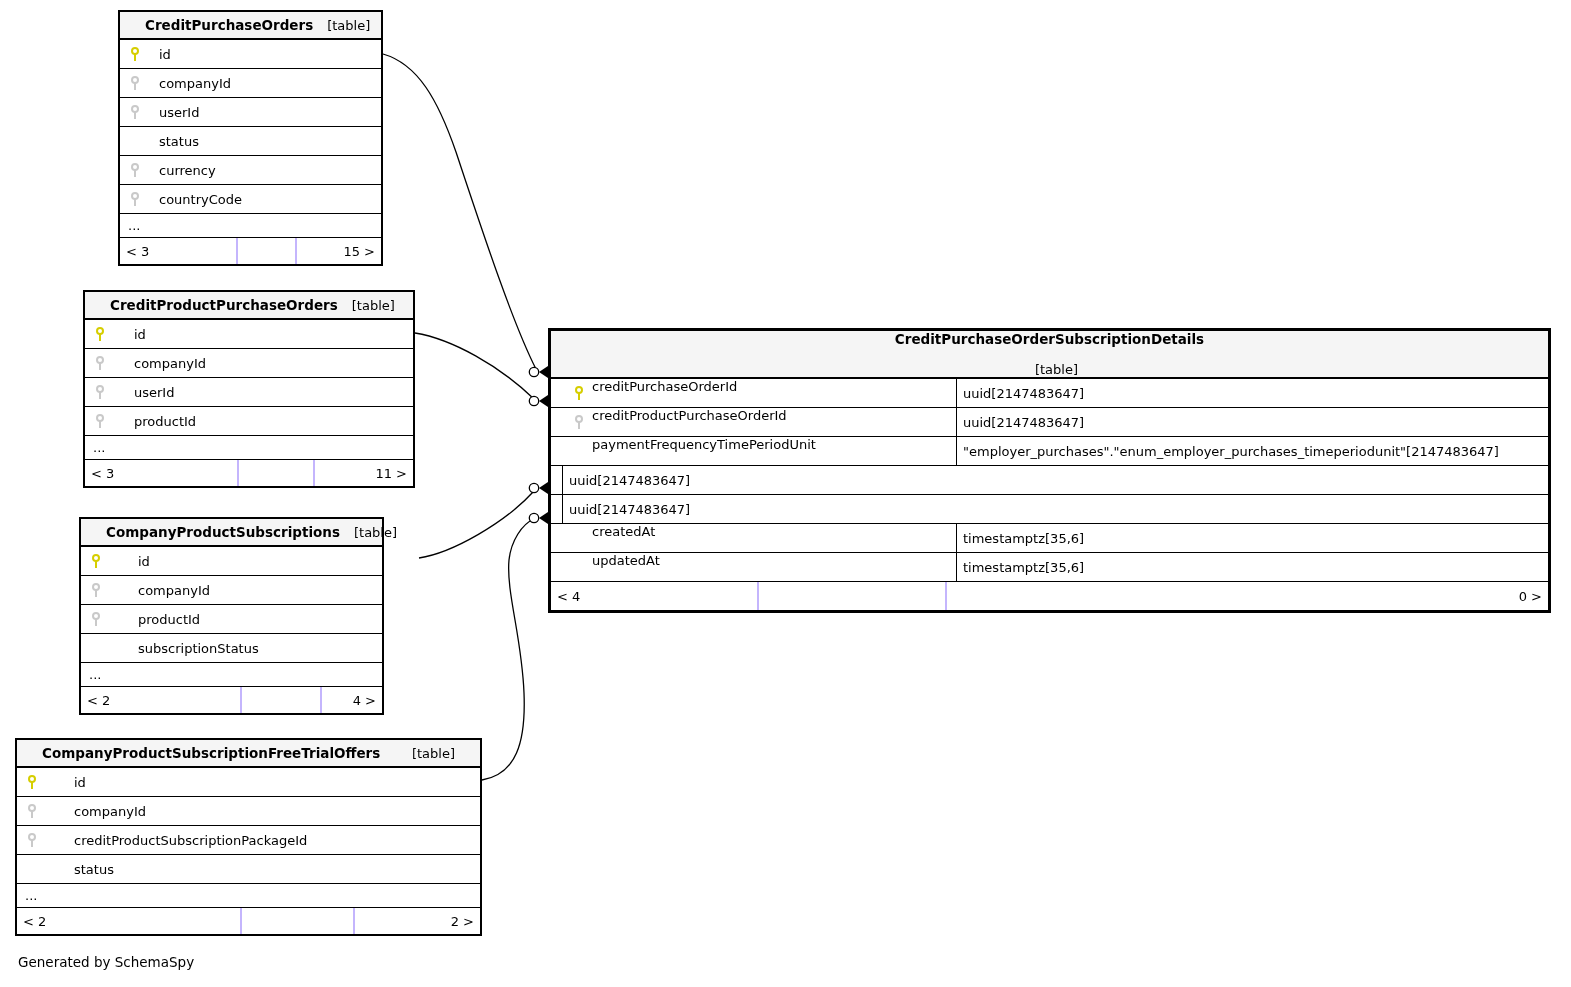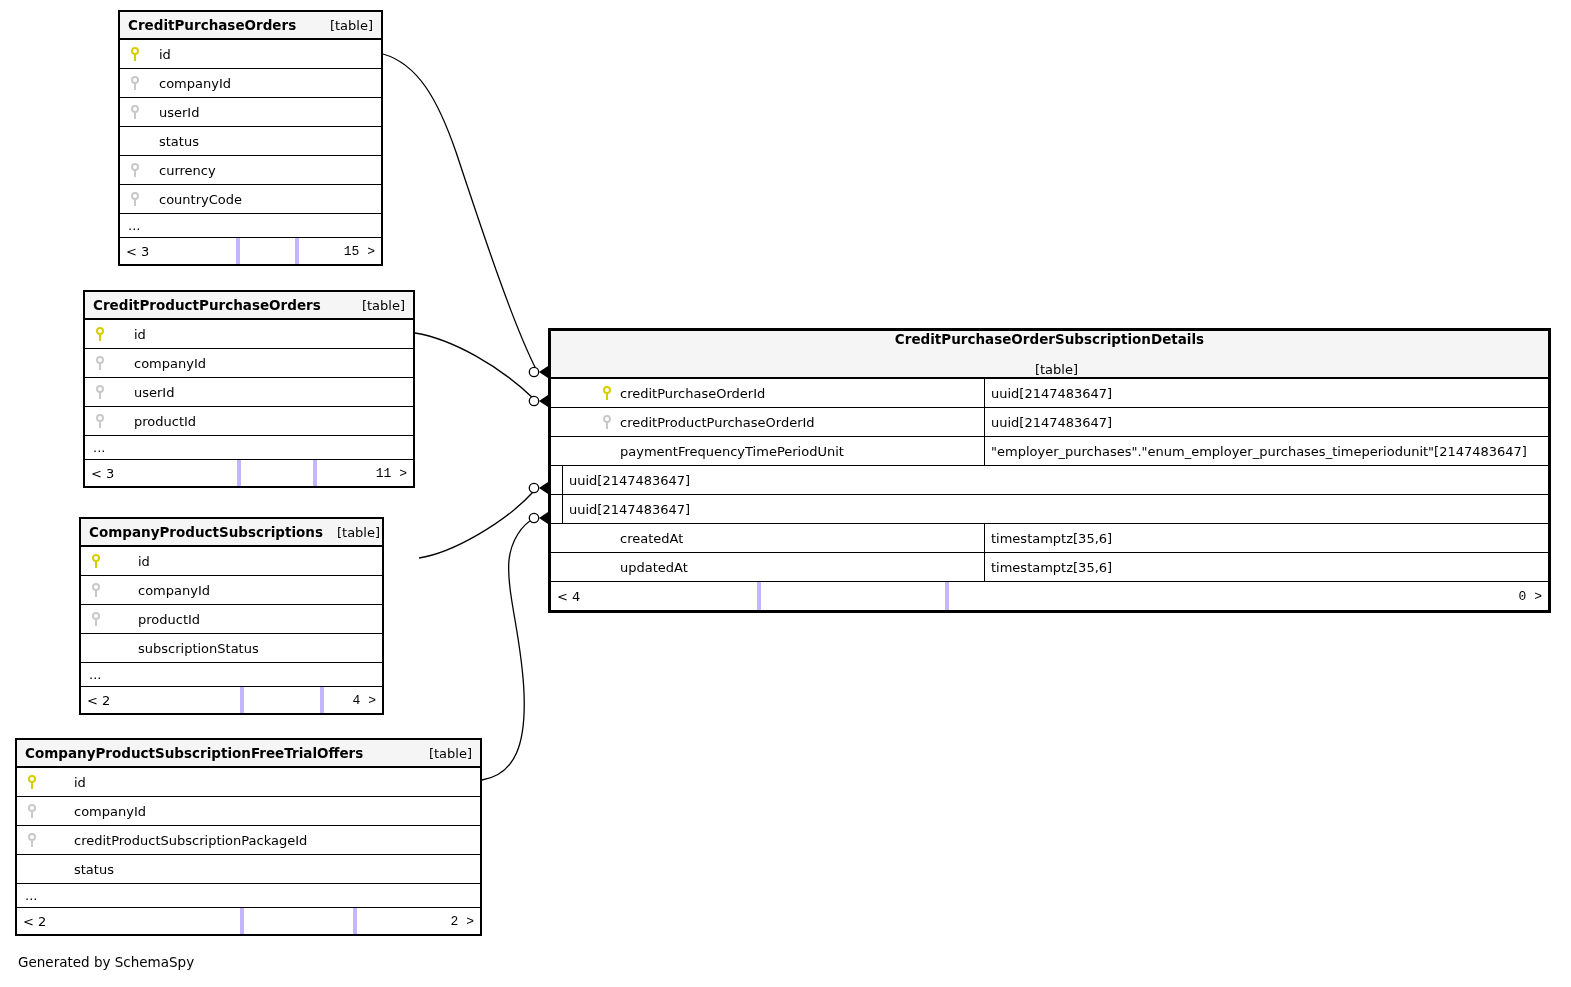--- a/index.html
+++ b/index.html
@@ -3,50 +3,50 @@
 <meta charset="utf-8">
 <style>
   html,body{margin:0;padding:0;background:#fff;}
   body{font-family:"DejaVu Sans","Liberation Sans",sans-serif;color:#000;}
   .canvas{position:relative;width:1571px;height:987px;background:#fff;overflow:hidden;}
   svg.edges{position:absolute;left:0;top:0;pointer-events:none;}
 
   .etable{position:absolute;background:#fff;border:2px solid #000;box-sizing:border-box;font-size:13px;}
   .etable.big{border-width:3px;}
   .thead{display:flex;justify-content:space-between;align-items:center;height:28px;
-         background:#f5f5f5;border-bottom:2px solid #000;padding:0 8px;box-sizing:border-box;}
+         background:#f5f5f5;border-bottom:2px solid #000;padding:0 25px;box-sizing:border-box;}
   .big .thead{height:48px;flex-direction:column;}
   .tname{font-weight:bold;font-size:13.5px;white-space:nowrap;}
   .ttag{font-weight:normal;font-size:13px;margin-left:14px;white-space:nowrap;}
 
   .row{position:relative;height:29px;border-bottom:1px solid #000;box-sizing:border-box;
        display:flex;align-items:center;background:#fff;padding-left:11px;}
   .cname{padding-left:var(--indent,28px);white-space:nowrap;}
   .ellipsis{height:24px;border-bottom:1px solid #000;box-sizing:border-box;
             display:flex;align-items:center;padding-left:8px;background:#fff;}
 
   .tfoot{display:flex;height:26px;box-sizing:border-box;background:#fff;}
   .big .tfoot{height:28px;}
   .fc{box-sizing:border-box;display:flex;align-items:center;}
-  .fc + .fc{border-left:4px solid #c4b5fd;font-family:Liberation Mono, monospace;}
+  .fc + .fc{border-left:2px solid #c4b5fd;}
   .fc.fl{padding-left:6px;}
   .fc.fr{justify-content:flex-end;padding-right:6px;flex:1;}
 
   
   .key{position:absolute;left:10px;top:50%;width:12px;height:16px;transform:translateY(-50%);}
   .big .key{left:12px;}
   .key.pk{--c:#d6ce00;}
   .key.fk{--c:#c9c9c9;}
   .key.pk::before,.key.fk::before{content:'';position:absolute;top:1px;left:1px;width:4px;height:4px;
       border:2px solid var(--c);border-radius:50%;}
   .key.pk::after,.key.fk::after{content:'';position:absolute;top:8px;left:4px;width:2px;height:7px;
       background:var(--c);box-shadow:2px 4px 0 -1px var(--c);}
 
   
-  .big .cellname{width:394px;flex:none;display:flex;align-items:center;height:100%;position:relative;margin-left:28px;}
+  .big .cellname{width:394px;flex:none;display:flex;align-items:flex-start;height:100%;position:relative;}
   .big .celltype{flex:1;border-left:1px solid #000;display:flex;align-items:center;height:100%;
       padding-left:6px;white-space:nowrap;overflow:hidden;}
 
   .note{position:absolute;left:18px;top:954px;font-size:13.5px;}
 </style>
 </head>
 <body>
 
 <div class="canvas">
 

